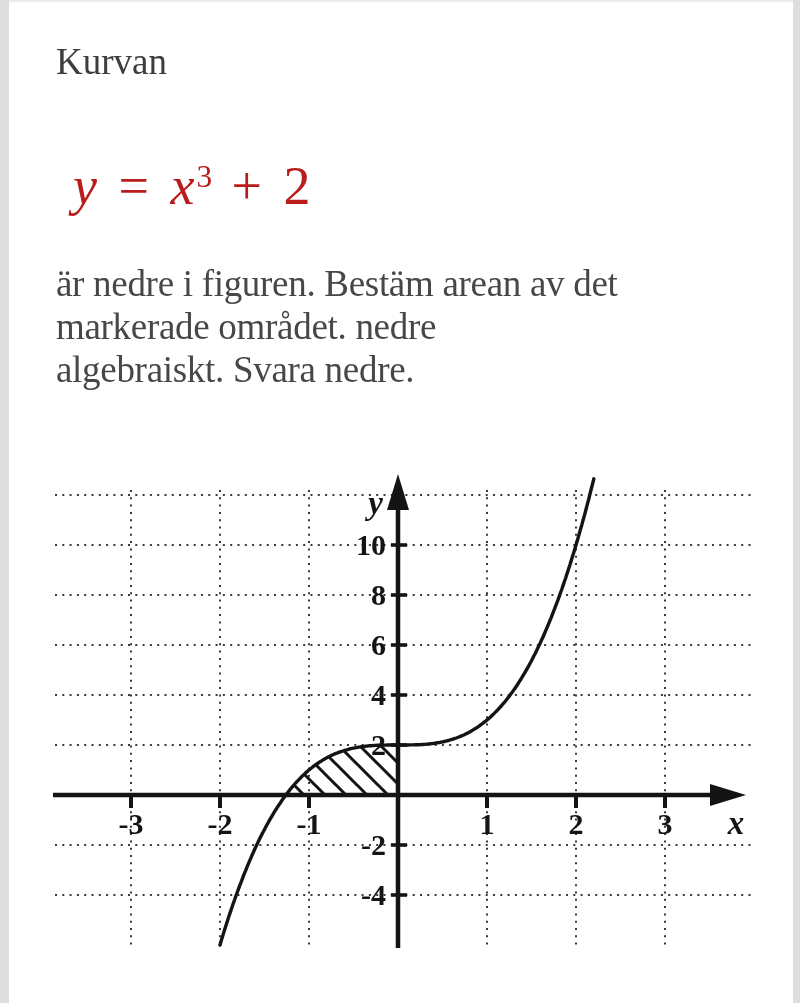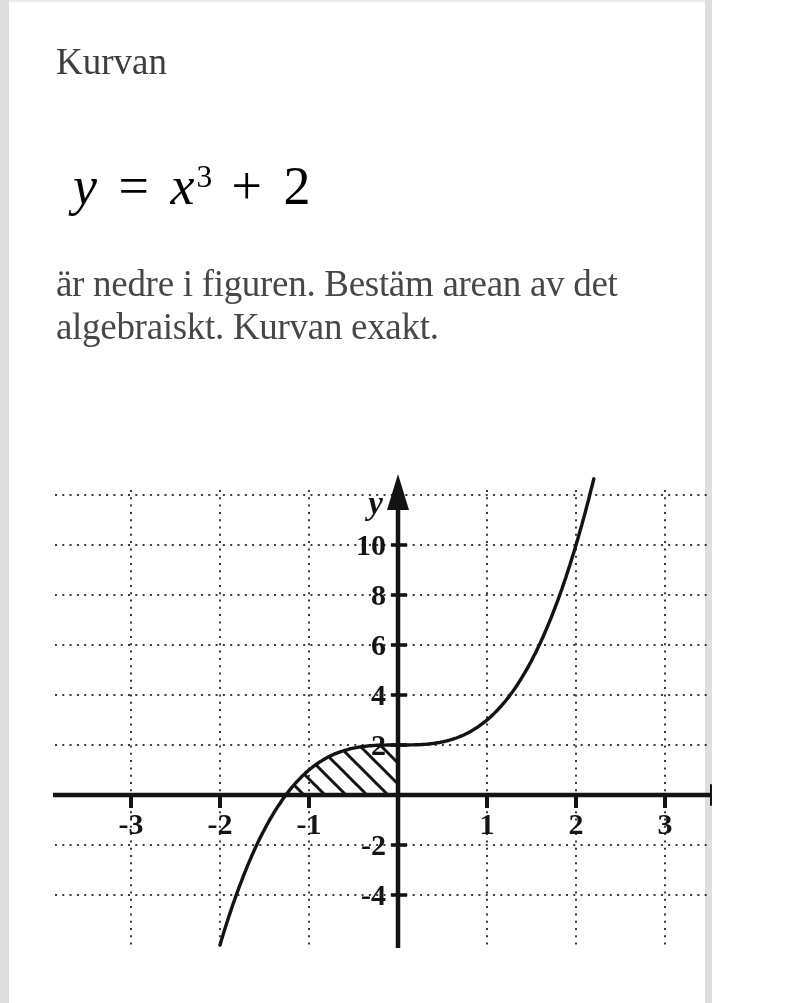--- a/index.html
+++ b/index.html
@@ -1,31 +1,31 @@
 <!DOCTYPE html>
 <html><head>
 <meta charset="utf-8">
 <style>
   html,body { margin:0; padding:0; }
   .page {
-    position:relative; width:712px; height:1003px;
+    position:relative; width:800px; height:1003px;
     background:#dedede; overflow:hidden;
     font-family:"Liberation Serif","DejaVu Serif",serif;
   }
   .card {
     position:absolute; left:9px; top:0; right:7px; bottom:0;
     background:#ffffff; border-top:2px solid #ececec;
   }
   .heading {
     position:absolute; left:56px; top:42px;
     font-size:37px; line-height:40px; color:#3d3d3d;
   }
   .formula {
     position:absolute; left:73px; top:148px;
-    font-size:54px; line-height:58px; color:#000000;
+    font-size:54px; line-height:58px; color:#b91c1c;
     letter-spacing:2px; word-spacing:4px;
   }
   .formula .it { font-style:italic; }
   .formula .sup {
     font-size:0.58em; vertical-align:0.55em; letter-spacing:0;
   }
   .body-text {
     position:absolute; left:56px; top:262px;
     font-size:37px; line-height:43px; color:#474747;
     letter-spacing:-0.3px; white-space:nowrap;
@@ -43,21 +43,22 @@
 
 <div class="page">
   <div class="card"></div>
 
   <div class="heading">Kurvan</div>
 
   <div class="formula"><span class="it">y</span><span> = </span><span class="it">x</span><span class="sup">3</span><span> + 2</span></div>
 
   <div class="body-text">
     <div>är nedre i figuren. Bestäm arean av det</div>
-    <div>algebraiskt. Kurvan exakt.</div>
+    <div>markerade området. nedre</div>
+    <div>algebraiskt. Svara nedre.</div>
   </div>
 
   <svg class="figure" viewBox="0 0 800 505" width="800" height="505">
     <defs>
       <pattern id="hatch" patternUnits="userSpaceOnUse" width="21" height="21">
         <path d="M -6,15 L 6,27 M 0,0 L 21,21 M 15,-6 L 27,6" stroke="#141414" stroke-width="3" fill="none"></path>
       </pattern>
     </defs>
 
     <g stroke="#3a3a3a" stroke-width="2" stroke-dasharray="2 5.3">

